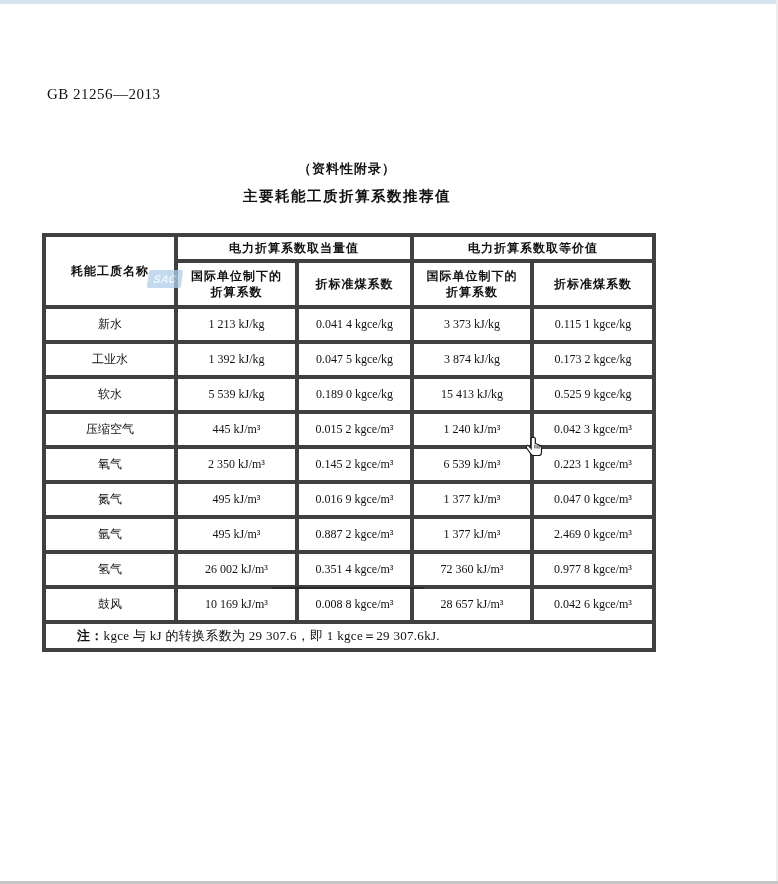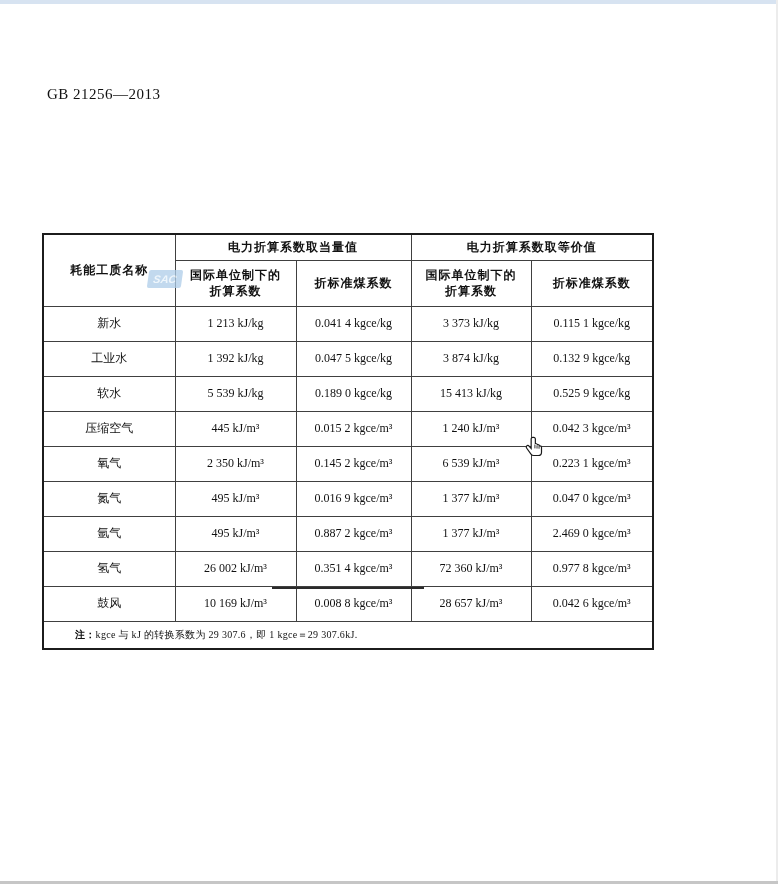--- a/index.html
+++ b/index.html
@@ -40,34 +40,34 @@
   .table-title {
     margin-top: 9px; font-size: 14.5px; font-weight: bold; letter-spacing: 1.5px;
   }
   table.conv {
     position: absolute; left: 42px; top: 233px; width: 610px;
     border-collapse: collapse;
     table-layout: fixed;
     font-size: 12px;
   }
   table.conv td {
-    border: 1px solid #404040;
+    border: 4px solid #404040;
     text-align: center;
     vertical-align: middle;
     padding: 0 2px;
     line-height: 1.35;
   }
   table.conv { border: 2px solid #1c1c1c; }
   tr.r-group td { height: 26px; font-weight: bold; letter-spacing: 1px; }
   tr.r-sub td { height: 46px; font-weight: bold; letter-spacing: 1px; }
   td.name-head { font-weight: bold; letter-spacing: 1px; }
   tr.r-data td { height: 35px; }
   tr.r-note td {
     height: 28px; text-align: left; padding-left: 31px;
-    font-size: 10px; letter-spacing: 0.3px;
+    font-size: 13px; letter-spacing: 0.3px;
   }
   .note-label { font-weight: bold; }
   .watermark {
     position: absolute; left: 148px; top: 270px; width: 34px; height: 18px;
     background: #aecde9; opacity: 0.75;
     color: #e9f3fb; font-family: "Liberation Sans", sans-serif;
     font-weight: bold; font-style: italic; font-size: 11px;
     display: flex; align-items: center; justify-content: center;
     transform: skewX(-8deg);
     border-radius: 2px;
@@ -83,20 +83,22 @@
 </head>
 <body>
 
 <div>
 
   <div class="edge-top"></div>
 
   <div class="doc-number">GB 21256—2013</div>
 
   <div class="title-block">
+    <div class="appendix-subtitle">（资料性附录）</div>
+    <div class="table-title">主要耗能工质折算系数推荐值</div>
   </div>
 
   <table class="conv">
     <colgroup>
       <col style="width:132px">
         <col style="width:121px">
         <col style="width:115px">
         <col style="width:120px">
         <col style="width:122px">
     </colgroup>
@@ -124,21 +126,21 @@
         <td>1 213 kJ/kg</td>
         <td>0.041 4 kgce/kg</td>
         <td>3 373 kJ/kg</td>
         <td>0.115 1 kgce/kg</td>
       </tr>
       <tr class="r-data">
         <td>工业水</td>
         <td>1 392 kJ/kg</td>
         <td>0.047 5 kgce/kg</td>
         <td>3 874 kJ/kg</td>
-        <td>0.132 9 kgce/kg</td>
+        <td>0.173 2 kgce/kg</td>
       </tr>
       <tr class="r-data">
         <td>软水</td>
         <td>5 539 kJ/kg</td>
         <td>0.189 0 kgce/kg</td>
         <td>15 413 kJ/kg</td>
         <td>0.525 9 kgce/kg</td>
       </tr>
       <tr class="r-data">
         <td>压缩空气</td>

